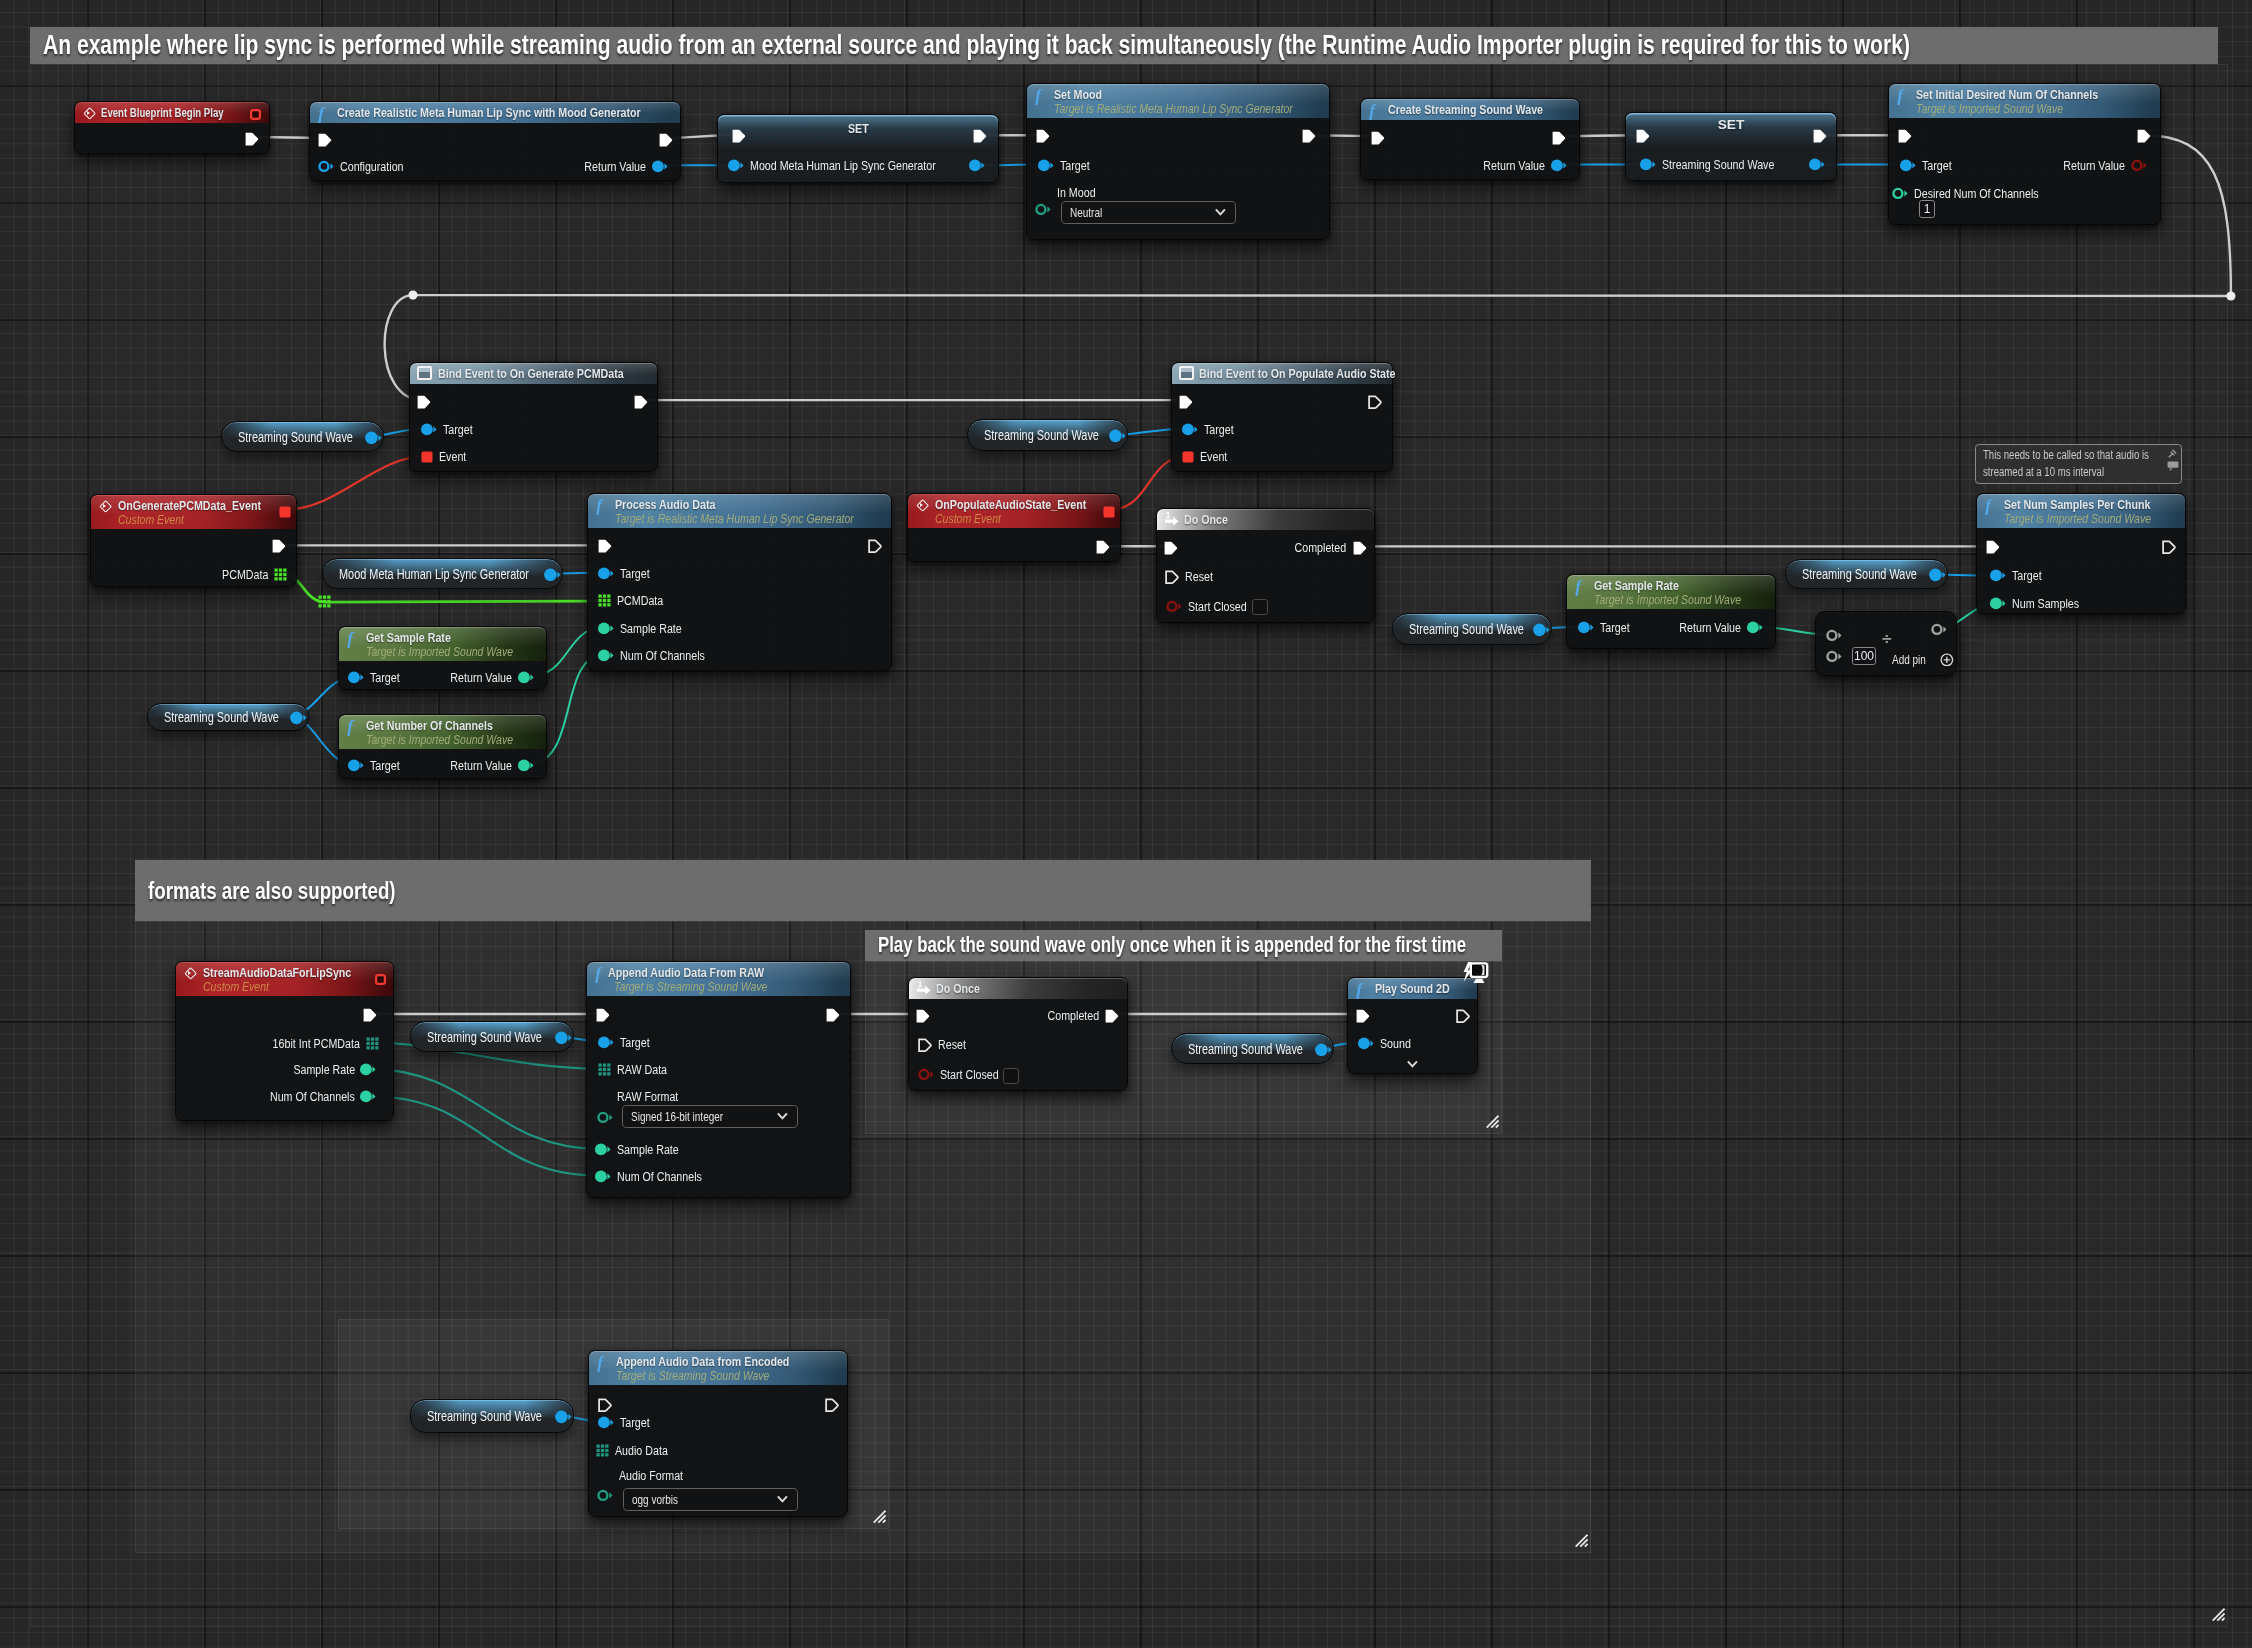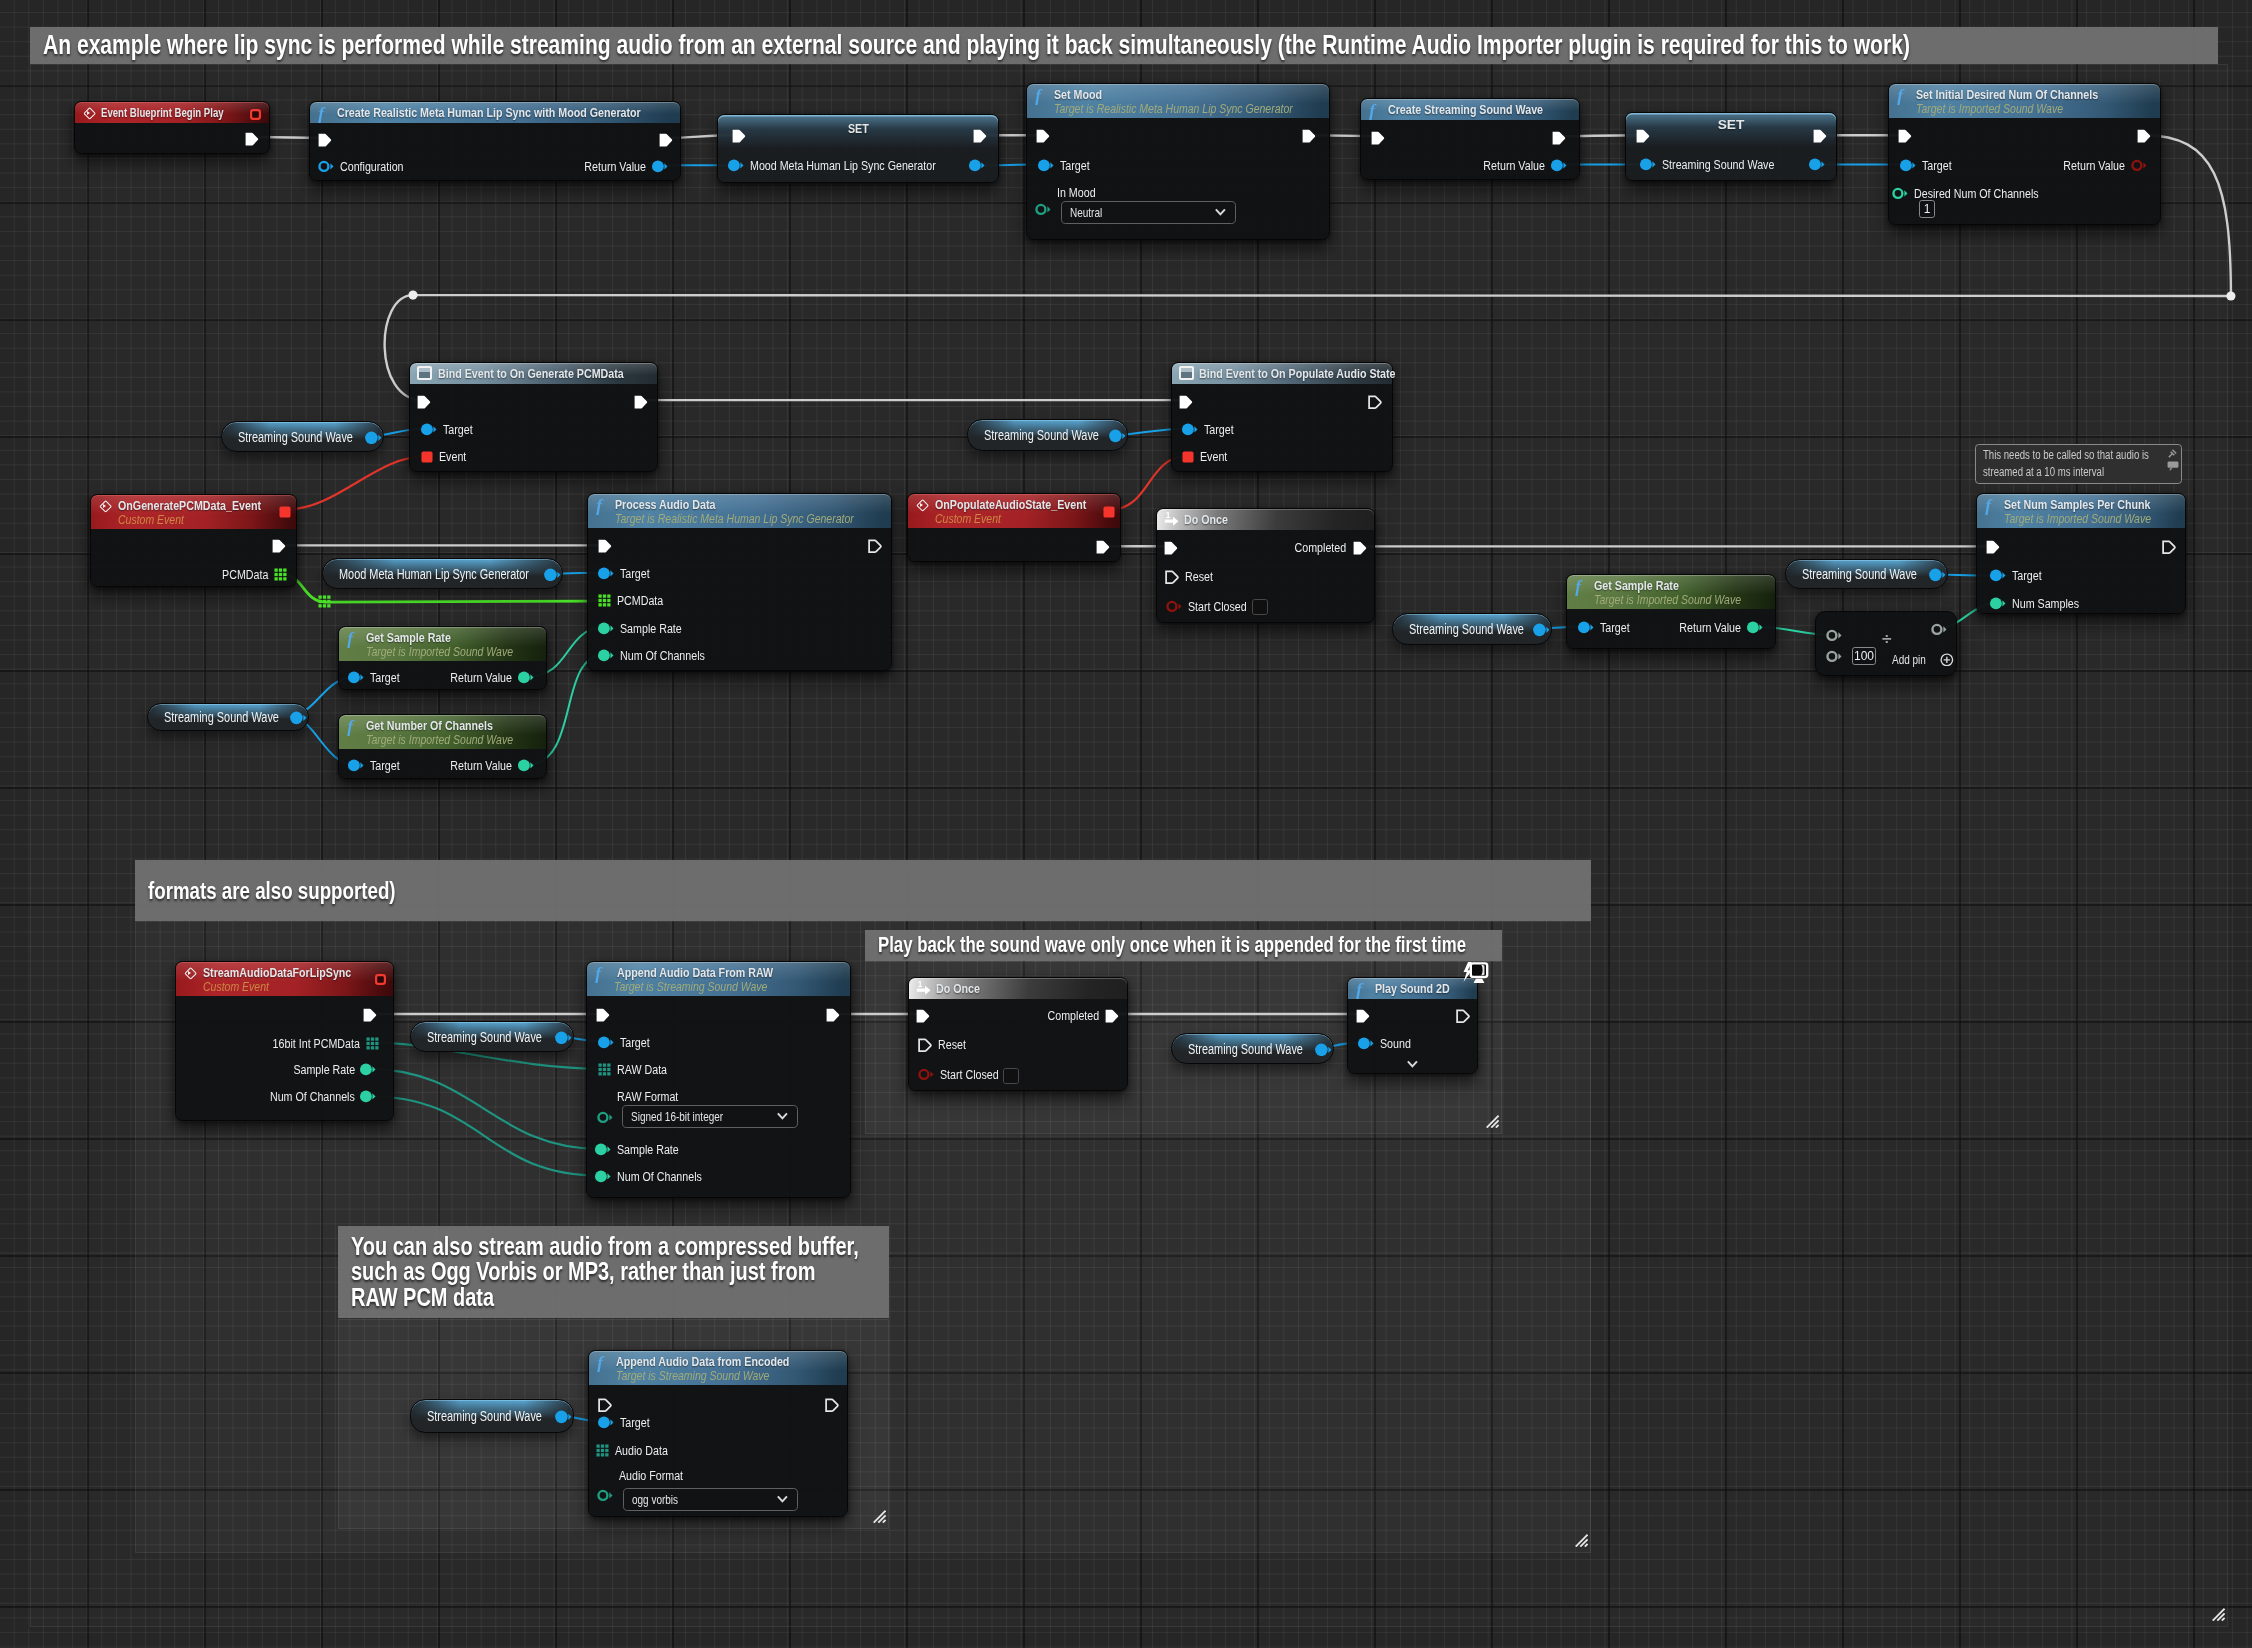--- a/index.html
+++ b/index.html
@@ -103,25 +103,20 @@
     </div>
     <div class="cbar" style="left:30px;top:27.4px;width:2188px;height:37px;font-size:27px;line-height:37px">
       <div><span class="tx">An example where lip sync is performed while streaming audio from an external source and playing it back simultaneously (the Runtime Audio Importer plugin is required for this to work)</span></div>
     </div>
     <div class="cbar" style="left:135px;top:860px;width:1456px;height:61px;font-size:24px;line-height:27.4px">
       <div><span class="tx">formats are also supported)</span></div>
     </div>
     <div class="cbar" style="left:865px;top:930px;width:637px;height:31px;font-size:21.5px;line-height:31px">
       <div><span class="tx">Play back the sound wave only once when it is appended for the first time</span></div>
     </div>
-    <div class="cbar" style="left:338px;top:1226px;width:551px;height:92px;font-size:25.6px;line-height:25.6px">
-      <div><span class="tx">You can also stream audio from a compressed buffer,</span></div>
-      <div><span class="tx">such as Ogg Vorbis or MP3, rather than just from</span></div>
-      <div><span class="tx">RAW PCM data</span></div>
-    </div>
 <svg class="wires" width="2252" height="1648" viewBox="0 0 2465 1804">
       <path d="M283 150 L354 151" stroke="#cdcdcd" stroke-width="2.6" fill="none"></path>
       <path d="M730 151 C760 151 770 148 807 148" stroke="#cdcdcd" stroke-width="2.6" fill="none"></path>
       <path d="M1073 148 L1140 148" stroke="#cdcdcd" stroke-width="2.6" fill="none"></path>
       <path d="M1433 148 L1506 149" stroke="#cdcdcd" stroke-width="2.6" fill="none"></path>
       <path d="M1706 149 C1740 149 1750 148 1796 148" stroke="#cdcdcd" stroke-width="2.6" fill="none"></path>
       <path d="M1992 148 L2083 148" stroke="#cdcdcd" stroke-width="2.6" fill="none"></path>
       <path d="M2347 148 C2424 148 2442 200 2442 324 L452 323 C410 323 408 438 462 438" stroke="#cdcdcd" stroke-width="2.6" fill="none"></path>
       <path d="M305 597 L660 597" stroke="#cdcdcd" stroke-width="2.6" fill="none"></path>
       <path d="M703 438 L1296 438" stroke="#cdcdcd" stroke-width="2.6" fill="none"></path>
@@ -696,21 +691,21 @@
         <span class="tx" style="font-size:13.7px">Num Of Channels</span>
         <svg class="pg" width="16.4" height="12.8" viewBox="0 0 18 14">
           <circle cx="6.5" cy="7" r="6.5" fill="#2bd1a2"></circle>
           <path d="M13.6 3.6 17 7l-3.4 3.4z" fill="#2bd1a2"></path>
         </svg>
       </div>
     </div>
     <div class="node " style="left:586px;top:961px;width:265px;height:237px">
       <div class="hdr fn" style="height:34px"></div>
       <span class="fi">f</span>
-      <div class="t" style="left:30px;top:2.7px"><span class="tx">Append Audio Data From RAW</span></div>
+      <div class="t" style="left:21px;top:2.7px"><span class="tx">Append Audio Data From RAW</span></div>
       <div class="s" style="left:27.4px;top:17.4px;"><span class="tx">Target is Streaming Sound Wave</span></div>
       <div class="pr" style="left:8.2px;top:45px">
         <svg class="pg" width="15.5" height="16.4" viewBox="0 0 15 16">
           <path d="M1.5 1.8h6c.5 0 1 .2 1.3.6l4.6 4.7c.5.5.5 1.3 0 1.8l-4.6 4.7c-.3.4-.8.6-1.3.6h-6z" fill="#fff"></path>
         </svg>
       </div>
       <div class="pr r" style="right:9.1px;top:45px">
         <svg class="pg" width="15.5" height="16.4" viewBox="0 0 15 16">
           <path d="M1.5 1.8h6c.5 0 1 .2 1.3.6l4.6 4.7c.5.5.5 1.3 0 1.8l-4.6 4.7c-.3.4-.8.6-1.3.6h-6z" fill="#fff"></path>
         </svg>

